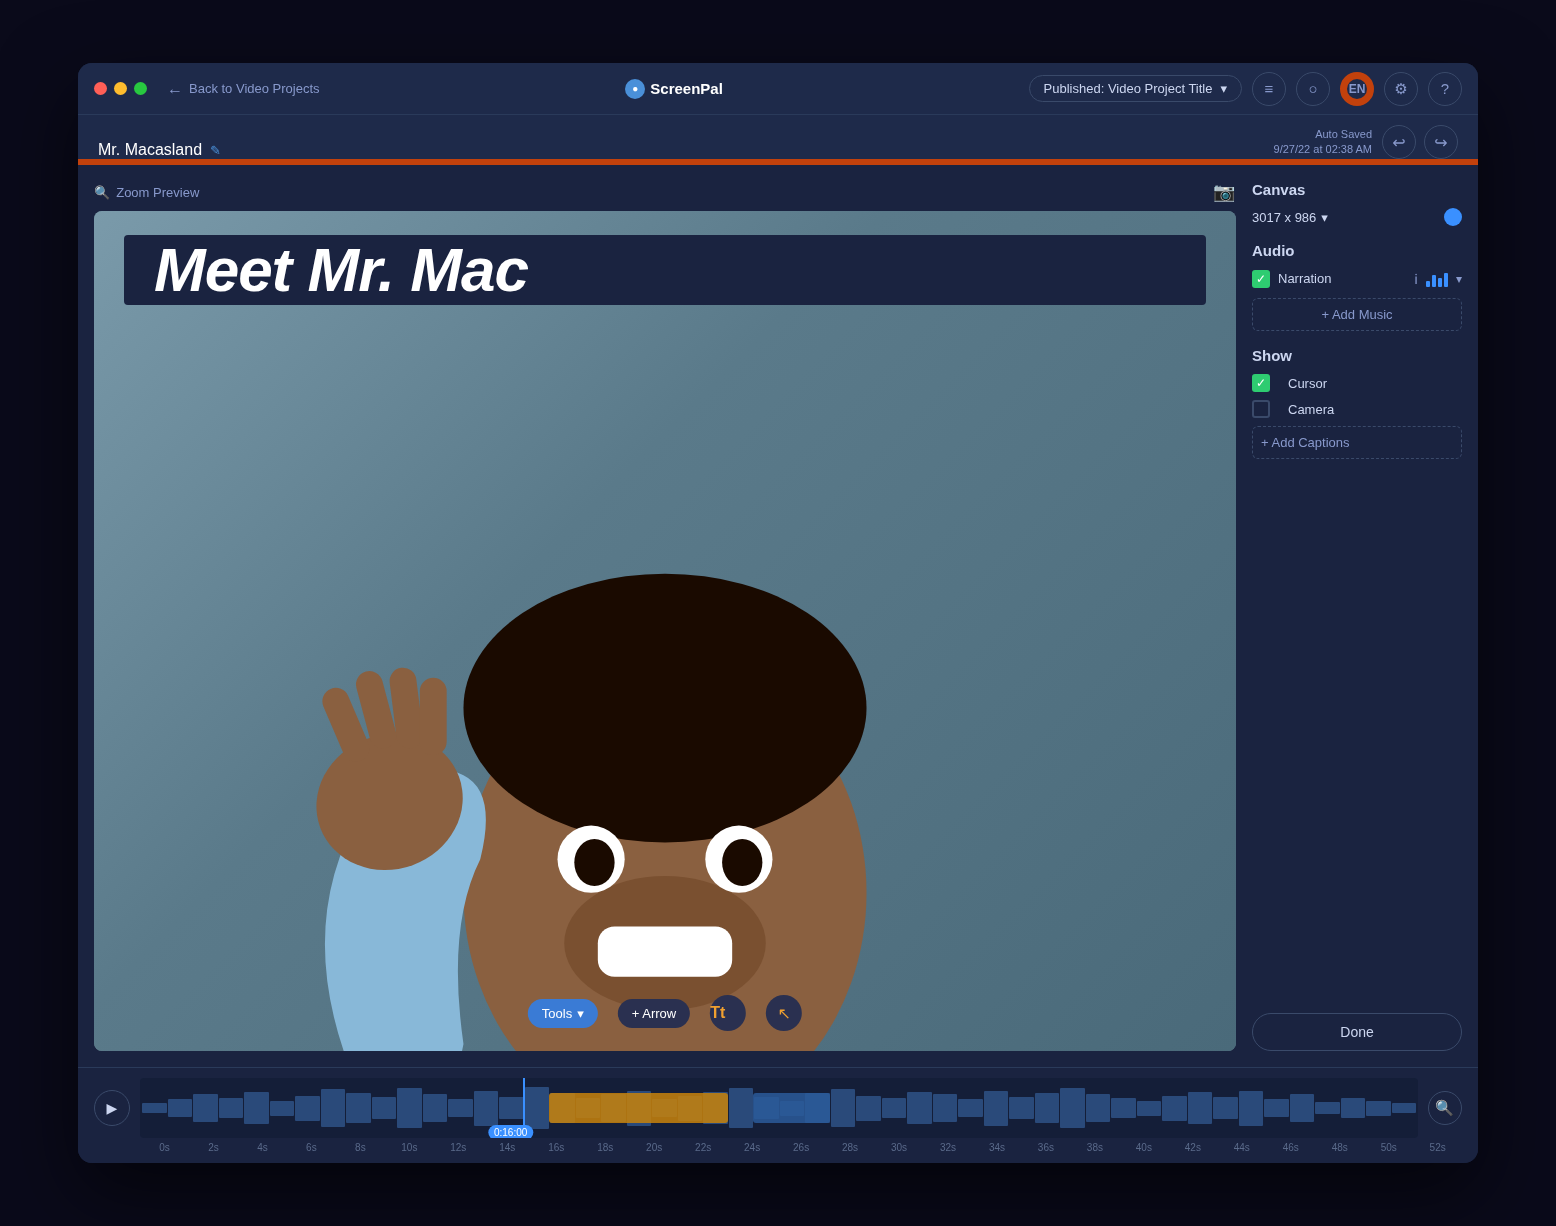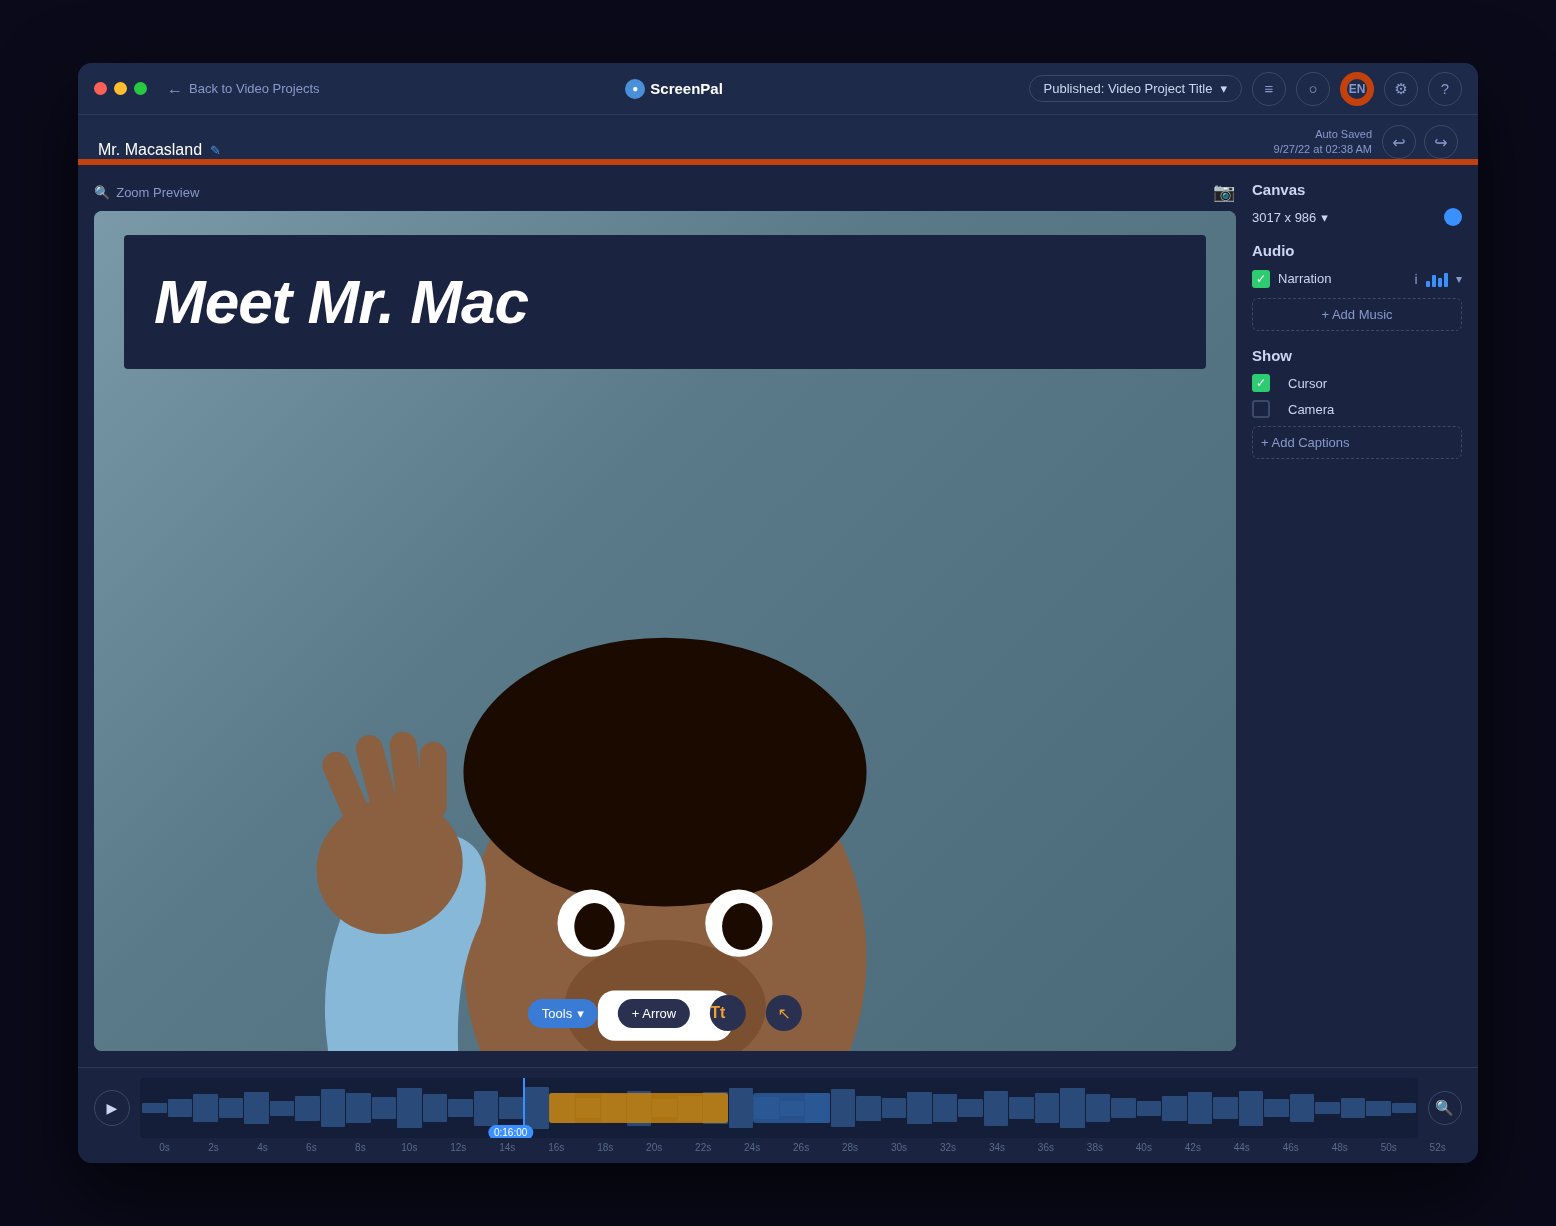--- a/index.html
+++ b/index.html
@@ -249,21 +249,21 @@
       height: 100%;
       background: linear-gradient(135deg, #7a9aaa 0%, #5a7a8a 40%, #4a6a7a 100%);
       position: relative;
       display: flex;
       flex-direction: column;
     }
 
     .title-overlay {
       background: #1a2340;
       margin: 24px 30px 0 30px;
-      padding: 36px 30px;
+      padding: 4px 30px;
       border-radius: 4px;
     }
 
     .meet-mr-mac {
       color: #fff;
       font-size: 62px;
       font-weight: 900;
       font-style: italic;
       letter-spacing: -1px;
       line-height: 1;
@@ -786,20 +786,23 @@
           <div class="check-box-empty"></div>
           <span class="show-label">Camera</span>
         </div>
         <div class="add-captions-btn">
           <span>+ Add Captions</span>
         </div>
       </div>
 
       <div class="sidebar-spacer"></div>
 
+      <div class="done-btn">
+        <span>Done</span>
+      </div>
 
     </div>
   </div>
 
   <div class="timeline-area">
     <div class="timeline-controls">
       <div class="play-btn">▶</div>
       <div class="timeline-track">
 
         <div class="waveform-bars">

